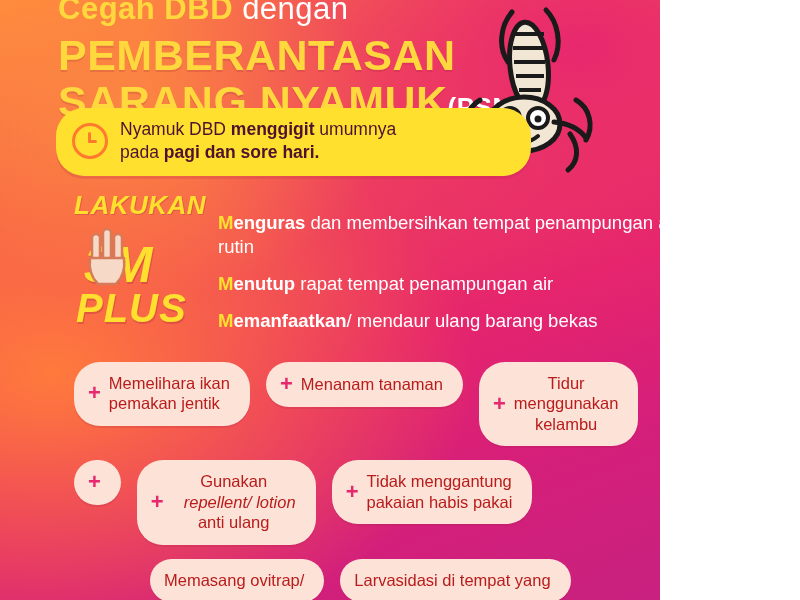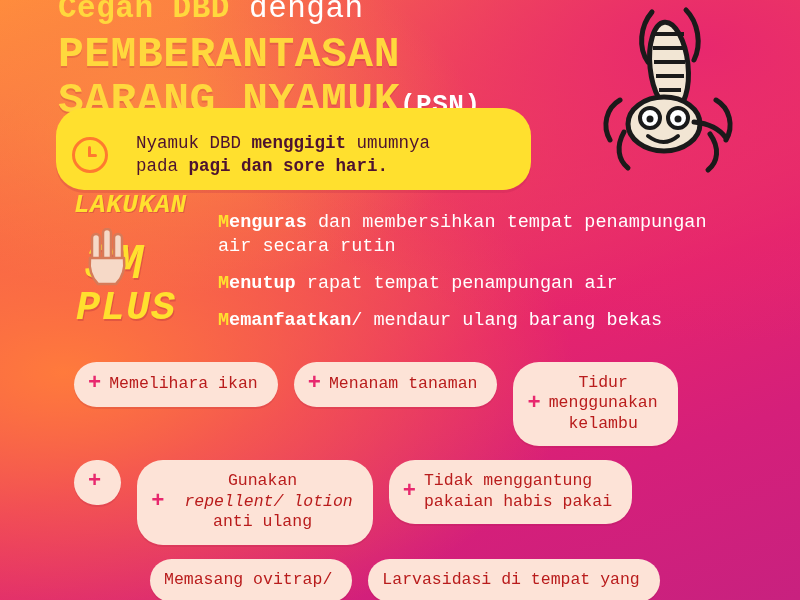--- a/index.html
+++ b/index.html
@@ -3,27 +3,26 @@
 <meta charset="utf-8">
 <style>
   * { box-sizing: border-box; margin: 0; padding: 0; }
   html, body {
     width: 800px; height: 600px;
     overflow: hidden;
     font-family: "Liberation Sans", sans-serif;
   }
   .poster {
     position: relative;
-    width: 800px; height: 600px;
+    width: 660px; height: 600px;
     background:
       radial-gradient(120% 90% at 88% 8%, #e8286e 0%, rgba(232,40,110,0) 55%),
       radial-gradient(110% 80% at 8% 62%, #ff7a3c 0%, rgba(255,122,60,0) 58%),
       linear-gradient(160deg, #ff8a3d 0%, #f4564f 28%, #e5246d 58%, #d51f7a 78%, #c8217f 100%);
     overflow: hidden;
-    font-family: Liberation Mono, monospace;
   }
   .poster::after {
     content: "";
     position: absolute; inset: 0;
     background: radial-gradient(60% 45% at 20% 20%, rgba(255,160,60,.55), rgba(255,160,60,0) 65%);
     pointer-events: none;
   }
 
   
   .head { position: absolute; top: -8px; left: 58px; z-index: 3; }
@@ -36,24 +35,24 @@
     color: #ffd83d; font-weight: bold; letter-spacing: .5px;
     line-height: .98; font-size: 43px; text-shadow: 0 2px 0 rgba(150,20,60,.18);
   }
   .big1 { margin-top: 8px; }
   .big2 { margin-top: 4px; }
   .psn { color: #fff; font-size: 26px; font-weight: bold; }
 
   
   .pill {
     position: absolute; top: 108px; left: 56px; z-index: 3;
-    display: flex; align-items: center; gap: 28px;
+    display: flex; align-items: center; gap: 12px;
     background: #ffe02e;
     border-radius: 28px;
-    padding: 24px 26px 12px 16px;
+    padding: 10px 26px 12px 16px;
     width: 475px;
     box-shadow: 0 3px 0 rgba(170,25,70,.18);
   }
   .clock {
     flex: 0 0 auto; width: 36px; height: 36px; border-radius: 50%;
     border: 3px solid #ff7a2f; position: relative; background: #ffe02e;
   }
   .clock::before, .clock::after {
     content: ""; position: absolute; background: #ff7a2f; border-radius: 2px;
   }
@@ -190,20 +189,21 @@
     </div>
   </div>
 
   <div class="bubbles">
 
     <div class="row">
       <div class="bub">
         <span class="plus">+</span>
         <span class="txt">
           <span>Memelihara ikan</span><br>
+          <span>pemakan jentik</span>
         </span>
       </div>
       <div class="bub">
         <span class="plus">+</span>
         <span class="txt">
           <span>Menanam tanaman</span><br>
         </span>
       </div>
       <div class="bub center">
         <span class="plus">+</span>

